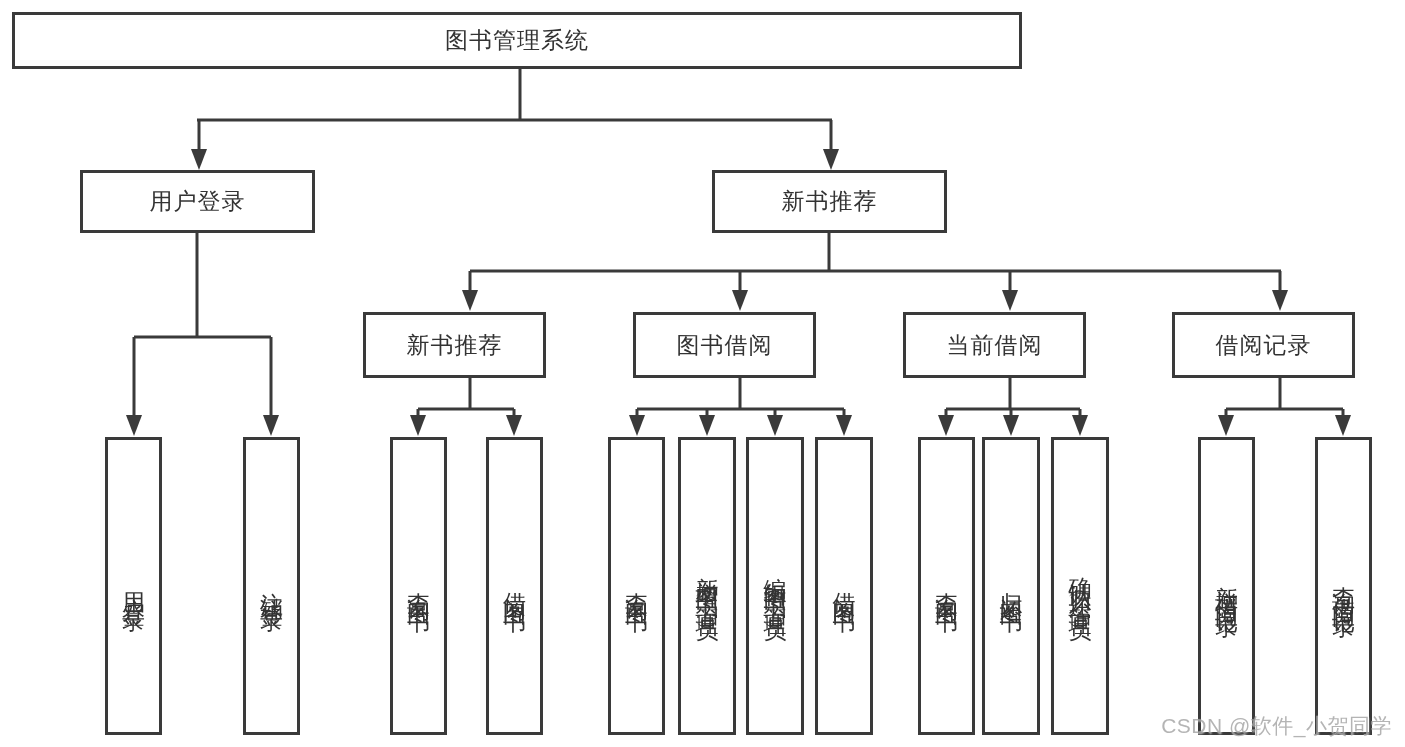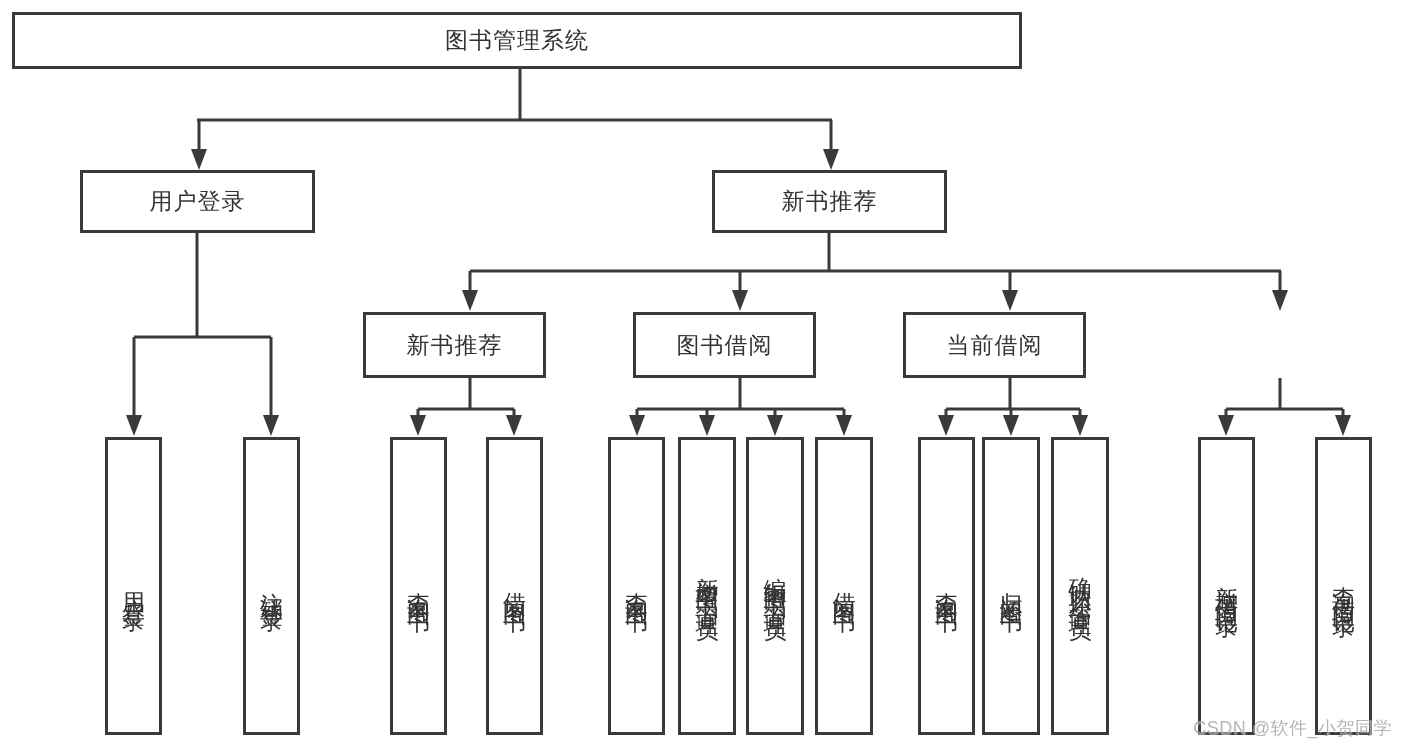--- a/index.html
+++ b/index.html
@@ -36,21 +36,21 @@
     text-orientation:mixed;
     font-size:23px;
     letter-spacing:6px;
     line-height:1.0;
     color:#333333;
     white-space:nowrap;
   }
   .watermark{
     position:absolute;
     right:13px;bottom:7px;
-    font-size:18px;
+    font-size:21px;
     color:#a8a8a8;
     opacity:.85;
     text-shadow:1px 1px 2px rgba(255,255,255,.9);
     z-index:5;
     white-space:nowrap;
     letter-spacing:.5px;
   }
 </style>
 </head>
 <body>
@@ -127,20 +127,23 @@
 
   <div class="node lvl3" style="left:363px">
     <span class="hlabel">新书推荐</span>
   </div>
   <div class="node lvl3" style="left:903px">
     <span class="hlabel">当前借阅</span>
   </div>
   <div class="node lvl3" style="left:633px">
     <span class="hlabel">图书借阅</span>
   </div>
+  <div class="node lvl3" style="left:1172px">
+    <span class="hlabel">借阅记录</span>
+  </div>
 
   <div class="node leaf" style="left:105px">
     <span class="vtext">用户登录</span>
   </div>
   <div class="node leaf" style="left:243px">
     <span class="vtext">注销登录</span>
   </div>
 
   <div class="node leaf" style="left:390px">
     <span class="vtext">查询图书</span>

